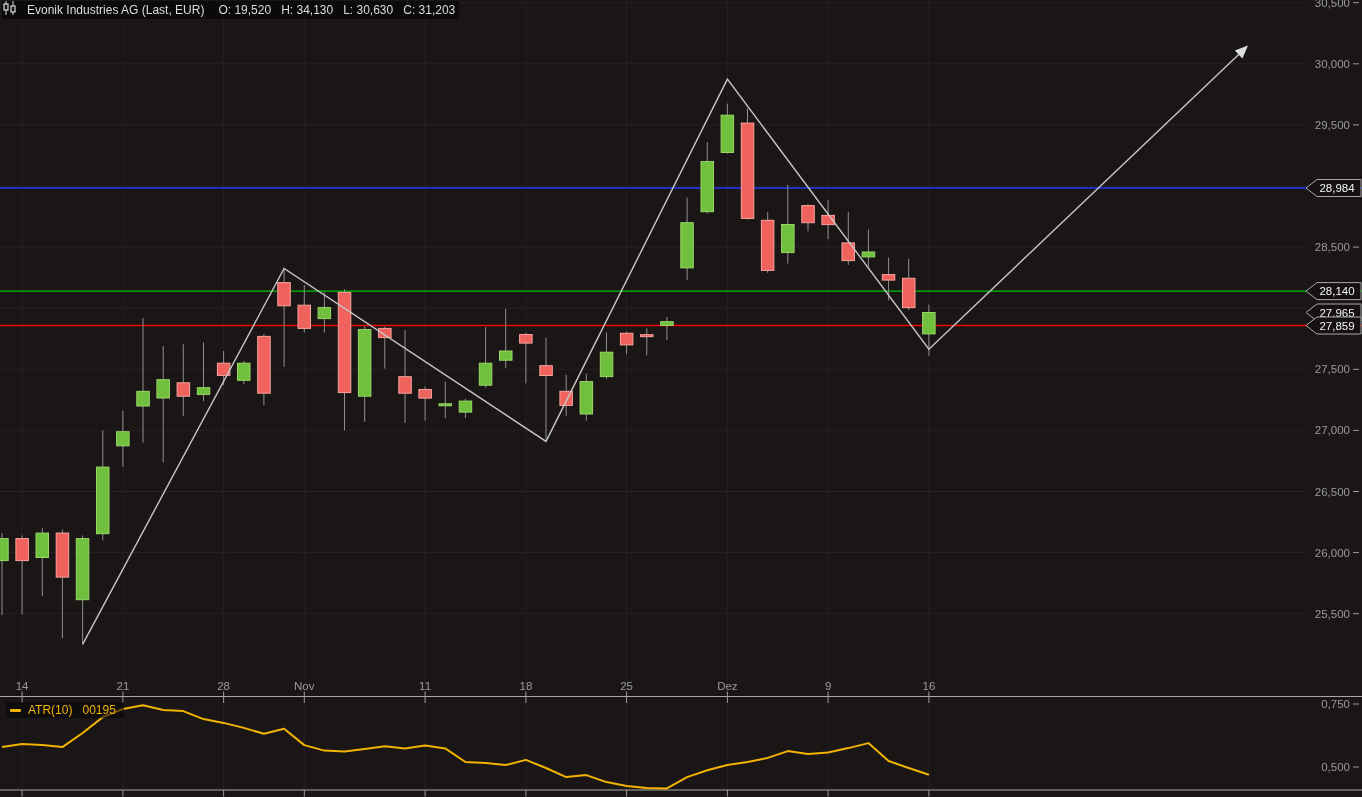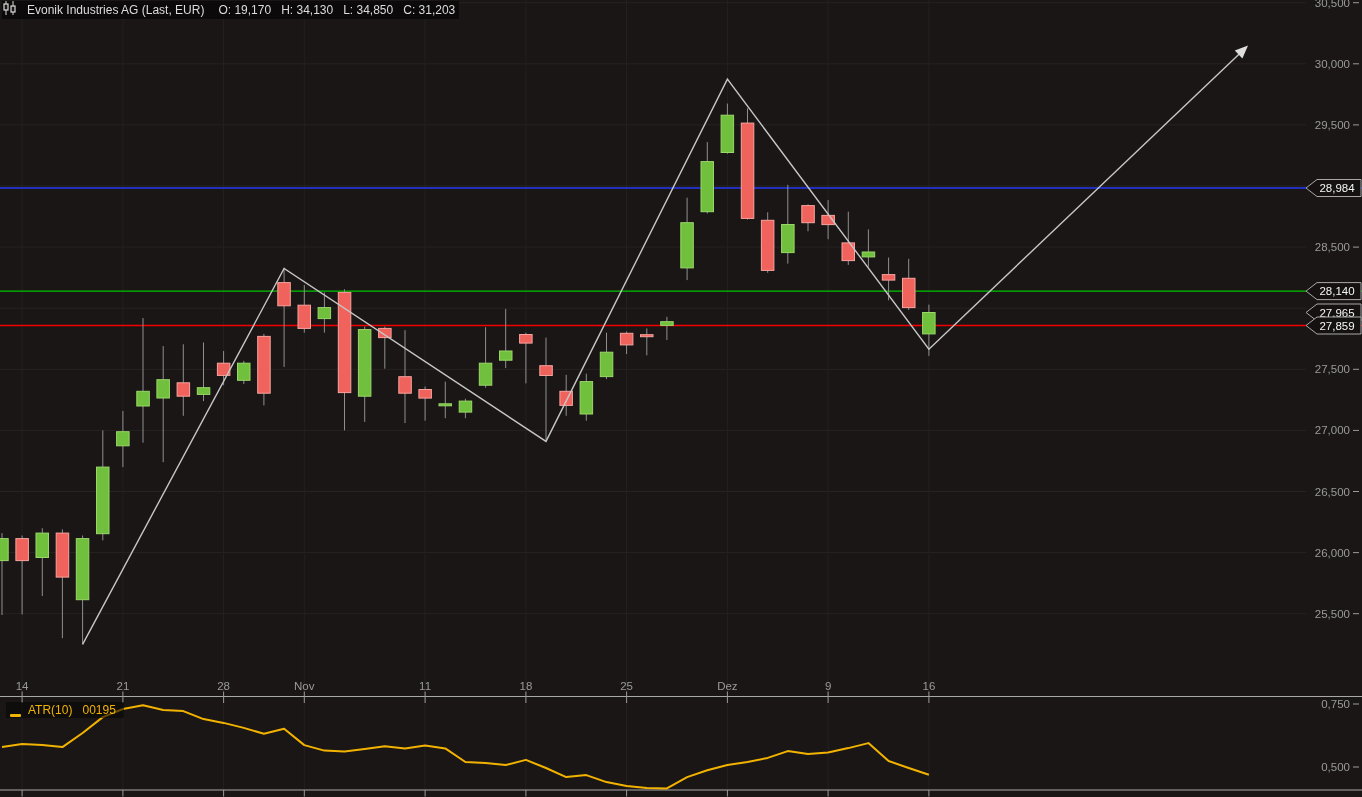--- a/index.html
+++ b/index.html
@@ -5,21 +5,21 @@
   html,body{margin:0;padding:0;background:#1a1616;width:1362px;height:797px;overflow:hidden;
     font-family:"Liberation Sans",sans-serif;}
   .stage{position:relative;width:1362px;height:797px;}
   svg{position:absolute;left:0;top:0;}
   .hdr{position:absolute;left:2px;top:1px;z-index:5;font-size:12px;color:#dcdcdc;line-height:16px;}
   .hdr-line{display:inline-flex;align-items:center;background:rgba(8,6,6,.78);padding:1px 4px 1px 4px;margin-bottom:1px;}
   .hdr .row2{display:block;}
   .hicon{display:inline-block;width:15px;height:14px;margin-right:6px;}
   .sep{display:inline-block;width:10px;}
   .sm{display:inline-block;width:14px;}
-  .atr-legend{position:absolute;left:6px;top:702px;z-index:5;display:inline-flex;align-items:flex-end;
+  .atr-legend{position:absolute;left:6px;top:702px;z-index:5;display:inline-flex;align-items:center;
     background:rgba(8,6,6,.6);padding:1px 8px 1px 4px;font-size:12px;color:#f2b300;}
   .atr-dash{display:inline-block;width:11px;height:3px;background:#f2b300;border-radius:1px;margin-right:7px;}
   .atr-name{margin-right:10px;}
   text{font-family:"Liberation Sans",sans-serif;}
 </style>
 </head>
 <body>
 
 <div class="stage">
   <svg id="chart-svg" width="1362" height="797">
@@ -345,25 +345,25 @@
       <span class="hicon">
         <svg width="15" height="14" viewBox="0 0 15 14">
           <line x1="4" y1="0" x2="4" y2="14" stroke="#dcdcdc" stroke-width="1"></line>
           <rect x="2" y="3" width="4" height="6" fill="#1a1616" stroke="#dcdcdc" stroke-width="1.2"></rect>
           <line x1="11" y1="0" x2="11" y2="14" stroke="#dcdcdc" stroke-width="1"></line>
           <rect x="9" y="5" width="4" height="6" fill="#1a1616" stroke="#dcdcdc" stroke-width="1.2"></rect>
         </svg>
       </span>
       <span>Evonik Industries AG (Last, EUR)</span>
       <span class="sm"></span>
-      <span>O: 19,170</span>
+      <span>O: 19,520</span>
       <span class="sep"></span>
       <span>H: 34,130</span>
       <span class="sep"></span>
-      <span>L: 34,850</span>
+      <span>L: 30,630</span>
       <span class="sep"></span>
       <span>C: 31,203</span>
     </div>
   </div>
 
   <div class="atr-legend">
     <span class="atr-dash"></span>
     <span class="atr-name">ATR(10)</span>
     <span>00195</span>
   </div>

